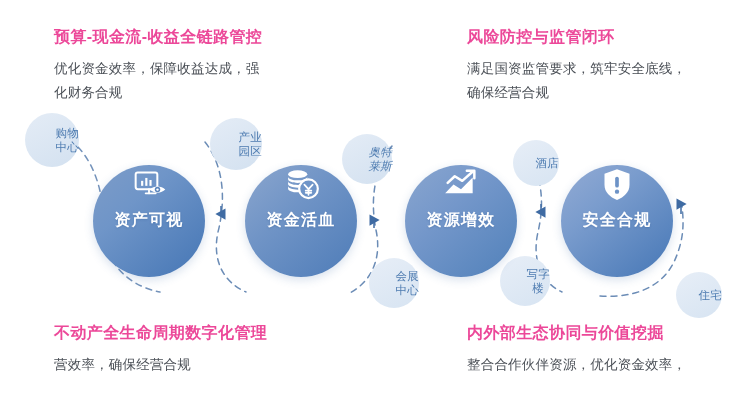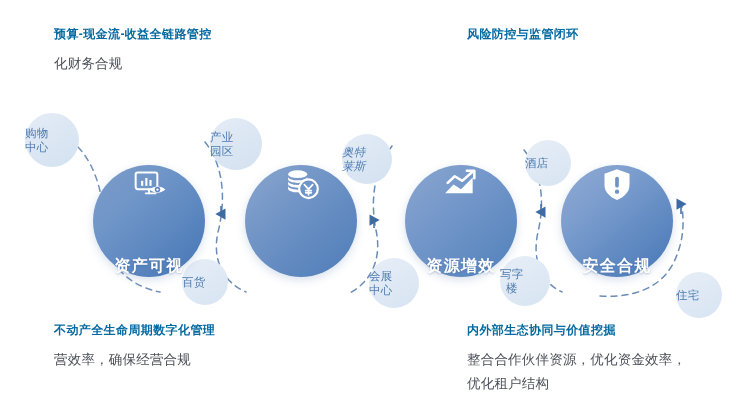--- a/index.html
+++ b/index.html
@@ -12,23 +12,23 @@
     width: 752px;
     height: 416px;
     background: #ffffff;
     overflow: hidden;
     font-family: "Liberation Sans", "DejaVu Sans", sans-serif;
   }
 
   
   .tblock { position: absolute; }
   .tblock .heading {
-    font-size: 12px;
+    font-size: 16px;
     font-weight: bold;
-    color: #0369a1;
+    color: #ec4899;
     letter-spacing: 0.4px;
     line-height: 1.3;
     white-space: nowrap;
   }
   .tblock .body {
     margin-top: 9px;
     font-size: 13.5px;
     color: #4a4f56;
     line-height: 1.78;
     letter-spacing: 0.2px;
@@ -51,21 +51,21 @@
   
   .node {
     position: absolute;
     width: 112px;
     height: 112px;
     border-radius: 50%;
     box-shadow: 0 3px 10px rgba(60,105,165,0.20);
     display: flex;
     flex-direction: column;
     align-items: center;
-    justify-content: space-between;
+    justify-content: flex-start;
   }
   .node .ico {
     width: 40px;
     height: 40px;
     display: block;
     margin-bottom: 1px;
   }
   .node .nlabel {
     margin-top: 4px;
     font-size: 16px;
@@ -79,21 +79,21 @@
   #node-1 { left: 245px; top: 165px; background: linear-gradient(138deg,#8ba6ce 0%,#7094c6 40%,#4e7cb8 100%); }
   #node-2 { left: 405px; top: 165px; background: linear-gradient(138deg,#8aa6cf 0%,#7497ca 40%,#5181ba 100%); }
   #node-3 { left: 561px; top: 165px; background: linear-gradient(140deg,#93abd4 0%,#7a9ccd 35%,#4677b6 100%); }
 
   
   .bub {
     position: absolute;
     border-radius: 50%;
     display: flex;
     align-items: center;
-    justify-content: flex-start;
+    justify-content: flex-end;
     text-align: center;
     color: #4d7bb0;
     font-size: 11.5px;
     line-height: 1.22;
     letter-spacing: 0.3px;
   }
   .bub span { display: block; }
   .bub.b1 { background: linear-gradient(150deg,#e4ecf6 0%,#d3e1f0 100%); }
   .bub.b2 { background: linear-gradient(150deg,#e7eef7 0%,#d7e4f2 100%); }
 </style>
@@ -141,31 +141,26 @@
     </div>
   </div>
 
   <div class="bub b1" style="left:342px; top:134px; width:50px; height:50px;font-style:italic;">
     <div>
       <span>奥特</span>
       <span>莱斯</span>
     </div>
   </div>
 
-  <div class="bub b2" style="left:525px; top:140px; width:46px; height:46px;">
+  <div class="bub b2" style="left:513px; top:140px; width:46px; height:46px;">
     <div>
       <span>酒店</span>
     </div>
   </div>
 
-  <div class="bub b2" style="left:182px; top:259px; width:46px; height:46px;">
-    <div>
-      <span>百货</span>
-    </div>
-  </div>
 
   <div class="bub b2" style="left:369px; top:258px; width:50px; height:50px;">
     <div>
       <span>会展</span>
       <span>中心</span>
     </div>
   </div>
 
   <div class="bub b2" style="left:500px; top:256px; width:50px; height:50px;">
     <div>
@@ -200,20 +195,21 @@
       <ellipse cx="20" cy="11" rx="11.5" ry="4.6" fill="#ffffff"></ellipse>
       <path d="M8.5 14 v3.2 C8.5 19.6 13.7 21.6 20 21.6 C26.3 21.6 31.5 19.6 31.5 17.2 V14
                C31.5 16.4 26.3 18.4 20 18.4 C13.7 18.4 8.5 16.4 8.5 14 Z" fill="#ffffff"></path>
       <path d="M8.5 19.6 v3.2 C8.5 25.2 13.7 27.2 20 27.2 C26.3 27.2 31.5 25.2 31.5 22.8 V19.6
                C31.5 22 26.3 24 20 24 C13.7 24 8.5 22 8.5 19.6 Z" fill="#ffffff"></path>
       <path d="M8.5 25.2 v3.2 C8.5 30.8 13.7 32.8 20 32.8 C26.3 32.8 31.5 30.8 31.5 28.4 V25.2
                C31.5 27.6 26.3 29.6 20 29.6 C13.7 29.6 8.5 27.6 8.5 25.2 Z" fill="#ffffff"></path>
       <circle cx="33" cy="28.5" r="11.2" fill="#6f95c8" stroke="#ffffff" stroke-width="2.6"></circle>
       <path d="M28 23.5 L33 29 L38 23.5 M33 29 v7 M29.6 30.8 h6.8 M29.6 33.4 h6.8" fill="none" stroke="#ffffff" stroke-width="2" stroke-linecap="round"></path>
     </svg>
+    <div class="nlabel">资金活血</div>
   </div>
 
   <div class="node" id="node-2">
     <svg class="ico" viewBox="0 0 48 48">
       <path d="M5 34 L15 23.5 L24 29 L38 15 L38 34 Z" fill="#ffffff"></path>
       <path d="M8 21.5 L16.5 13.5 L25.5 19 L38.5 7.5" fill="none" stroke="#ffffff" stroke-width="3" stroke-linecap="round" stroke-linejoin="round"></path>
       <path d="M31 7 L40 7 L40 16" fill="none" stroke="#ffffff" stroke-width="3" stroke-linecap="round" stroke-linejoin="round"></path>
     </svg>
     <div class="nlabel">资源增效</div>
   </div>
@@ -223,36 +219,40 @@
       <path d="M24 5 L39 10.5 V24 C39 32.5 32.5 38.5 24 42 C15.5 38.5 9 32.5 9 24 V10.5 Z" fill="#ffffff"></path>
       <rect x="21.8" y="14" width="4.4" height="13" rx="2.2" fill="#6d93c7"></rect>
       <circle cx="24" cy="32" r="2.6" fill="#6d93c7"></circle>
     </svg>
     <div class="nlabel">安全合规</div>
   </div>
 
   <div class="tblock" id="block-tl">
     <div class="heading">预算-现金流-收益全链路管控</div>
     <div class="body">
+      <span>优化资金效率，保障收益达成，强</span>
       <span>化财务合规</span>
     </div>
   </div>
 
   <div class="tblock" id="block-tr">
     <div class="heading">风险防控与监管闭环</div>
+    <div class="body">
+      <span>满足国资监管要求，筑牢安全底线，</span>
+      <span>确保经营合规</span>
+    </div>
   </div>
 
   <div class="tblock" id="block-bl">
     <div class="heading">不动产全生命周期数字化管理</div>
     <div class="body">
       <span>营效率，确保经营合规</span>
     </div>
   </div>
 
   <div class="tblock" id="block-br">
     <div class="heading">内外部生态协同与价值挖掘</div>
     <div class="body">
       <span>整合合作伙伴资源，优化资金效率，</span>
-      <span>优化租户结构</span>
     </div>
   </div>
 
 </div>
 
 </body></html>

